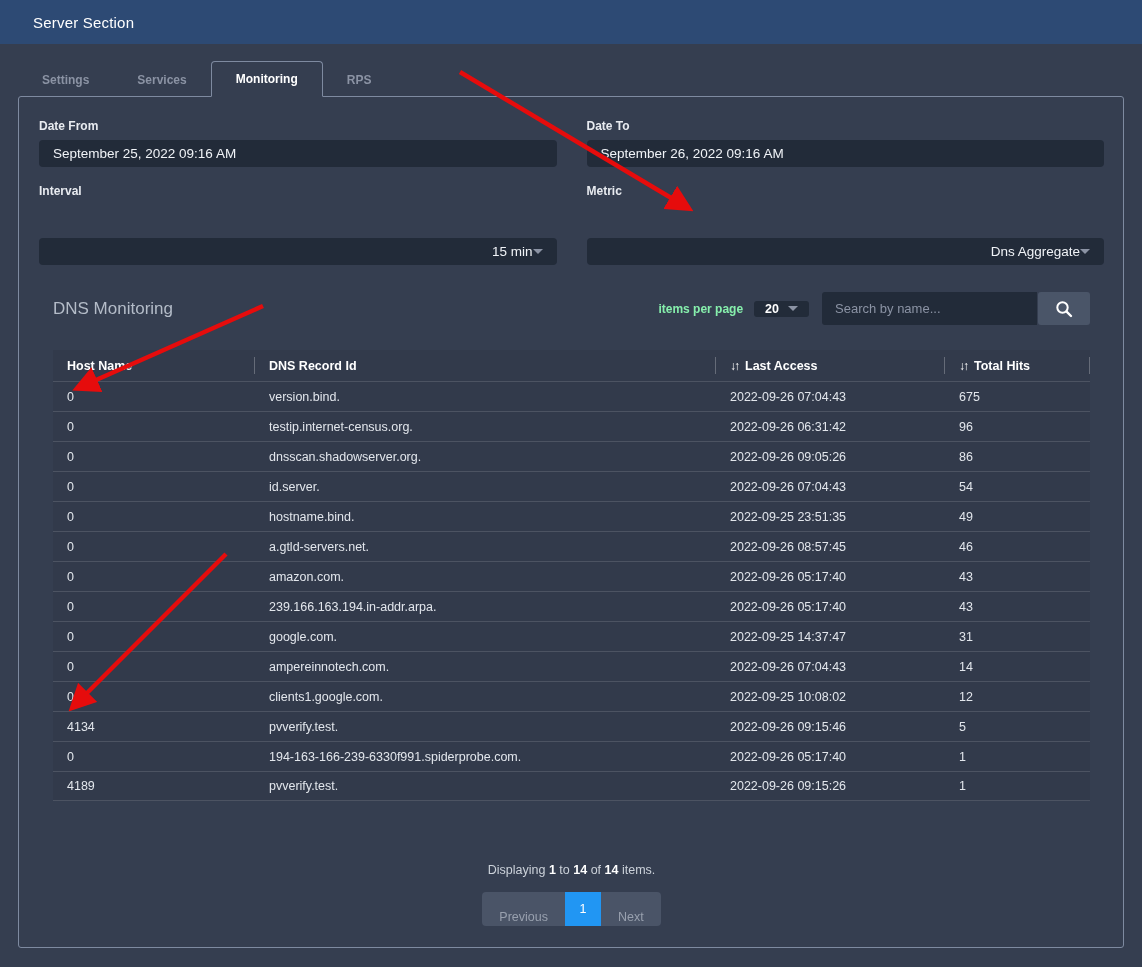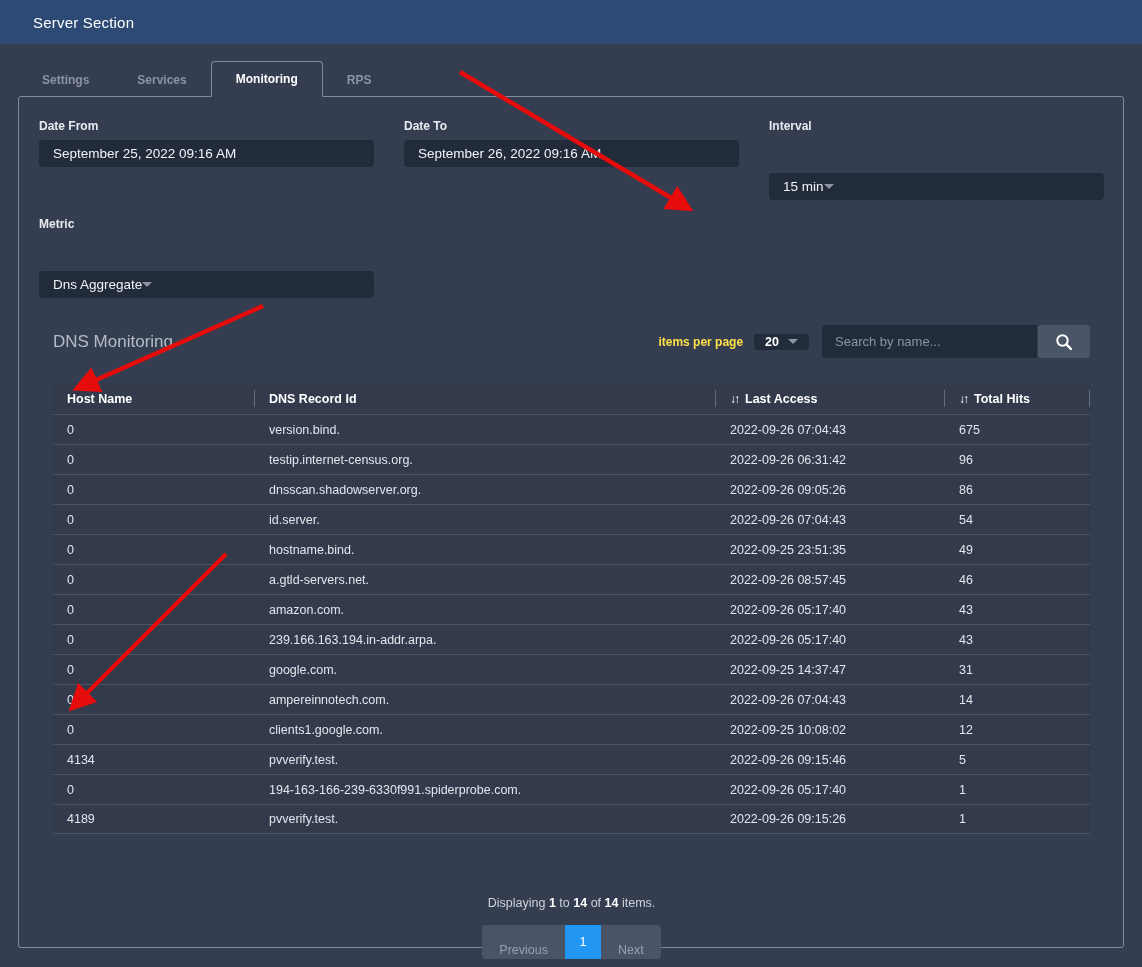--- a/index.html
+++ b/index.html
@@ -23,33 +23,33 @@
     color:#fff; background:var(--page-bg);
     border:1px solid var(--border); border-bottom:1px solid var(--page-bg);
     border-radius:4px 4px 0 0; margin-bottom:-1px; padding-bottom:10px;
   }
   
   .panel{
     margin:0 18px; height:852px; border:1px solid var(--border);
     border-radius:3px; padding:22px 19px 0 20px; position:relative; z-index:1;
   }
   
-  .filter-grid{display:grid; grid-template-columns:1fr 1fr 1fr; column-gap:30px; row-gap:17px;}
+  .filter-grid{display:grid; grid-template-columns:1fr 1fr; column-gap:30px; row-gap:17px;}
   .field-label{display:block; color:#e8ebf0; font-size:12px; font-weight:bold; margin-bottom:7px;}
   .control{
     height:27px; background:var(--input-bg); border:none; border-radius:4px; width:100%;
     display:flex; align-items:center; padding:0 14px; color:#f0f3f7; font-size:13.5px;
   }
-  .select{justify-content:flex-start; cursor:pointer;margin-top:40px;}
+  .select{justify-content:flex-end; cursor:pointer;margin-top:40px;}
   .caret{width:0; height:0; border-left:5px solid transparent; border-right:5px solid transparent; border-top:5px solid #8b93a4;}
   
   .dns-head{display:flex; align-items:center; justify-content:space-between; margin:27px 14px 0;}
   .dns-title{color:#b4bcc8; font-size:17px; font-weight:normal;}
   .dns-controls{display:flex; align-items:center;}
-  .pp-label{color:#fde047; font-size:12px; font-weight:bold; margin-right:11px;}
+  .pp-label{color:#86efac; font-size:12px; font-weight:bold; margin-right:11px;}
   .pp-select{
     height:16px; background:var(--input-bg); border-radius:3px; color:#fff; font-size:12.5px;
     font-weight:bold; display:flex; align-items:center; padding:0 11px; gap:9px; cursor:pointer; margin-right:13px;
   }
   .search-wrap{display:flex;}
   .search-input{
     width:215px; height:33px; background:var(--input-bg); border:none;
     border-radius:3px 0 0 3px; color:#86efac; padding:8px 13px; font-size:13px; outline:none;
   }
   .search-input::placeholder{color:var(--muted);}

